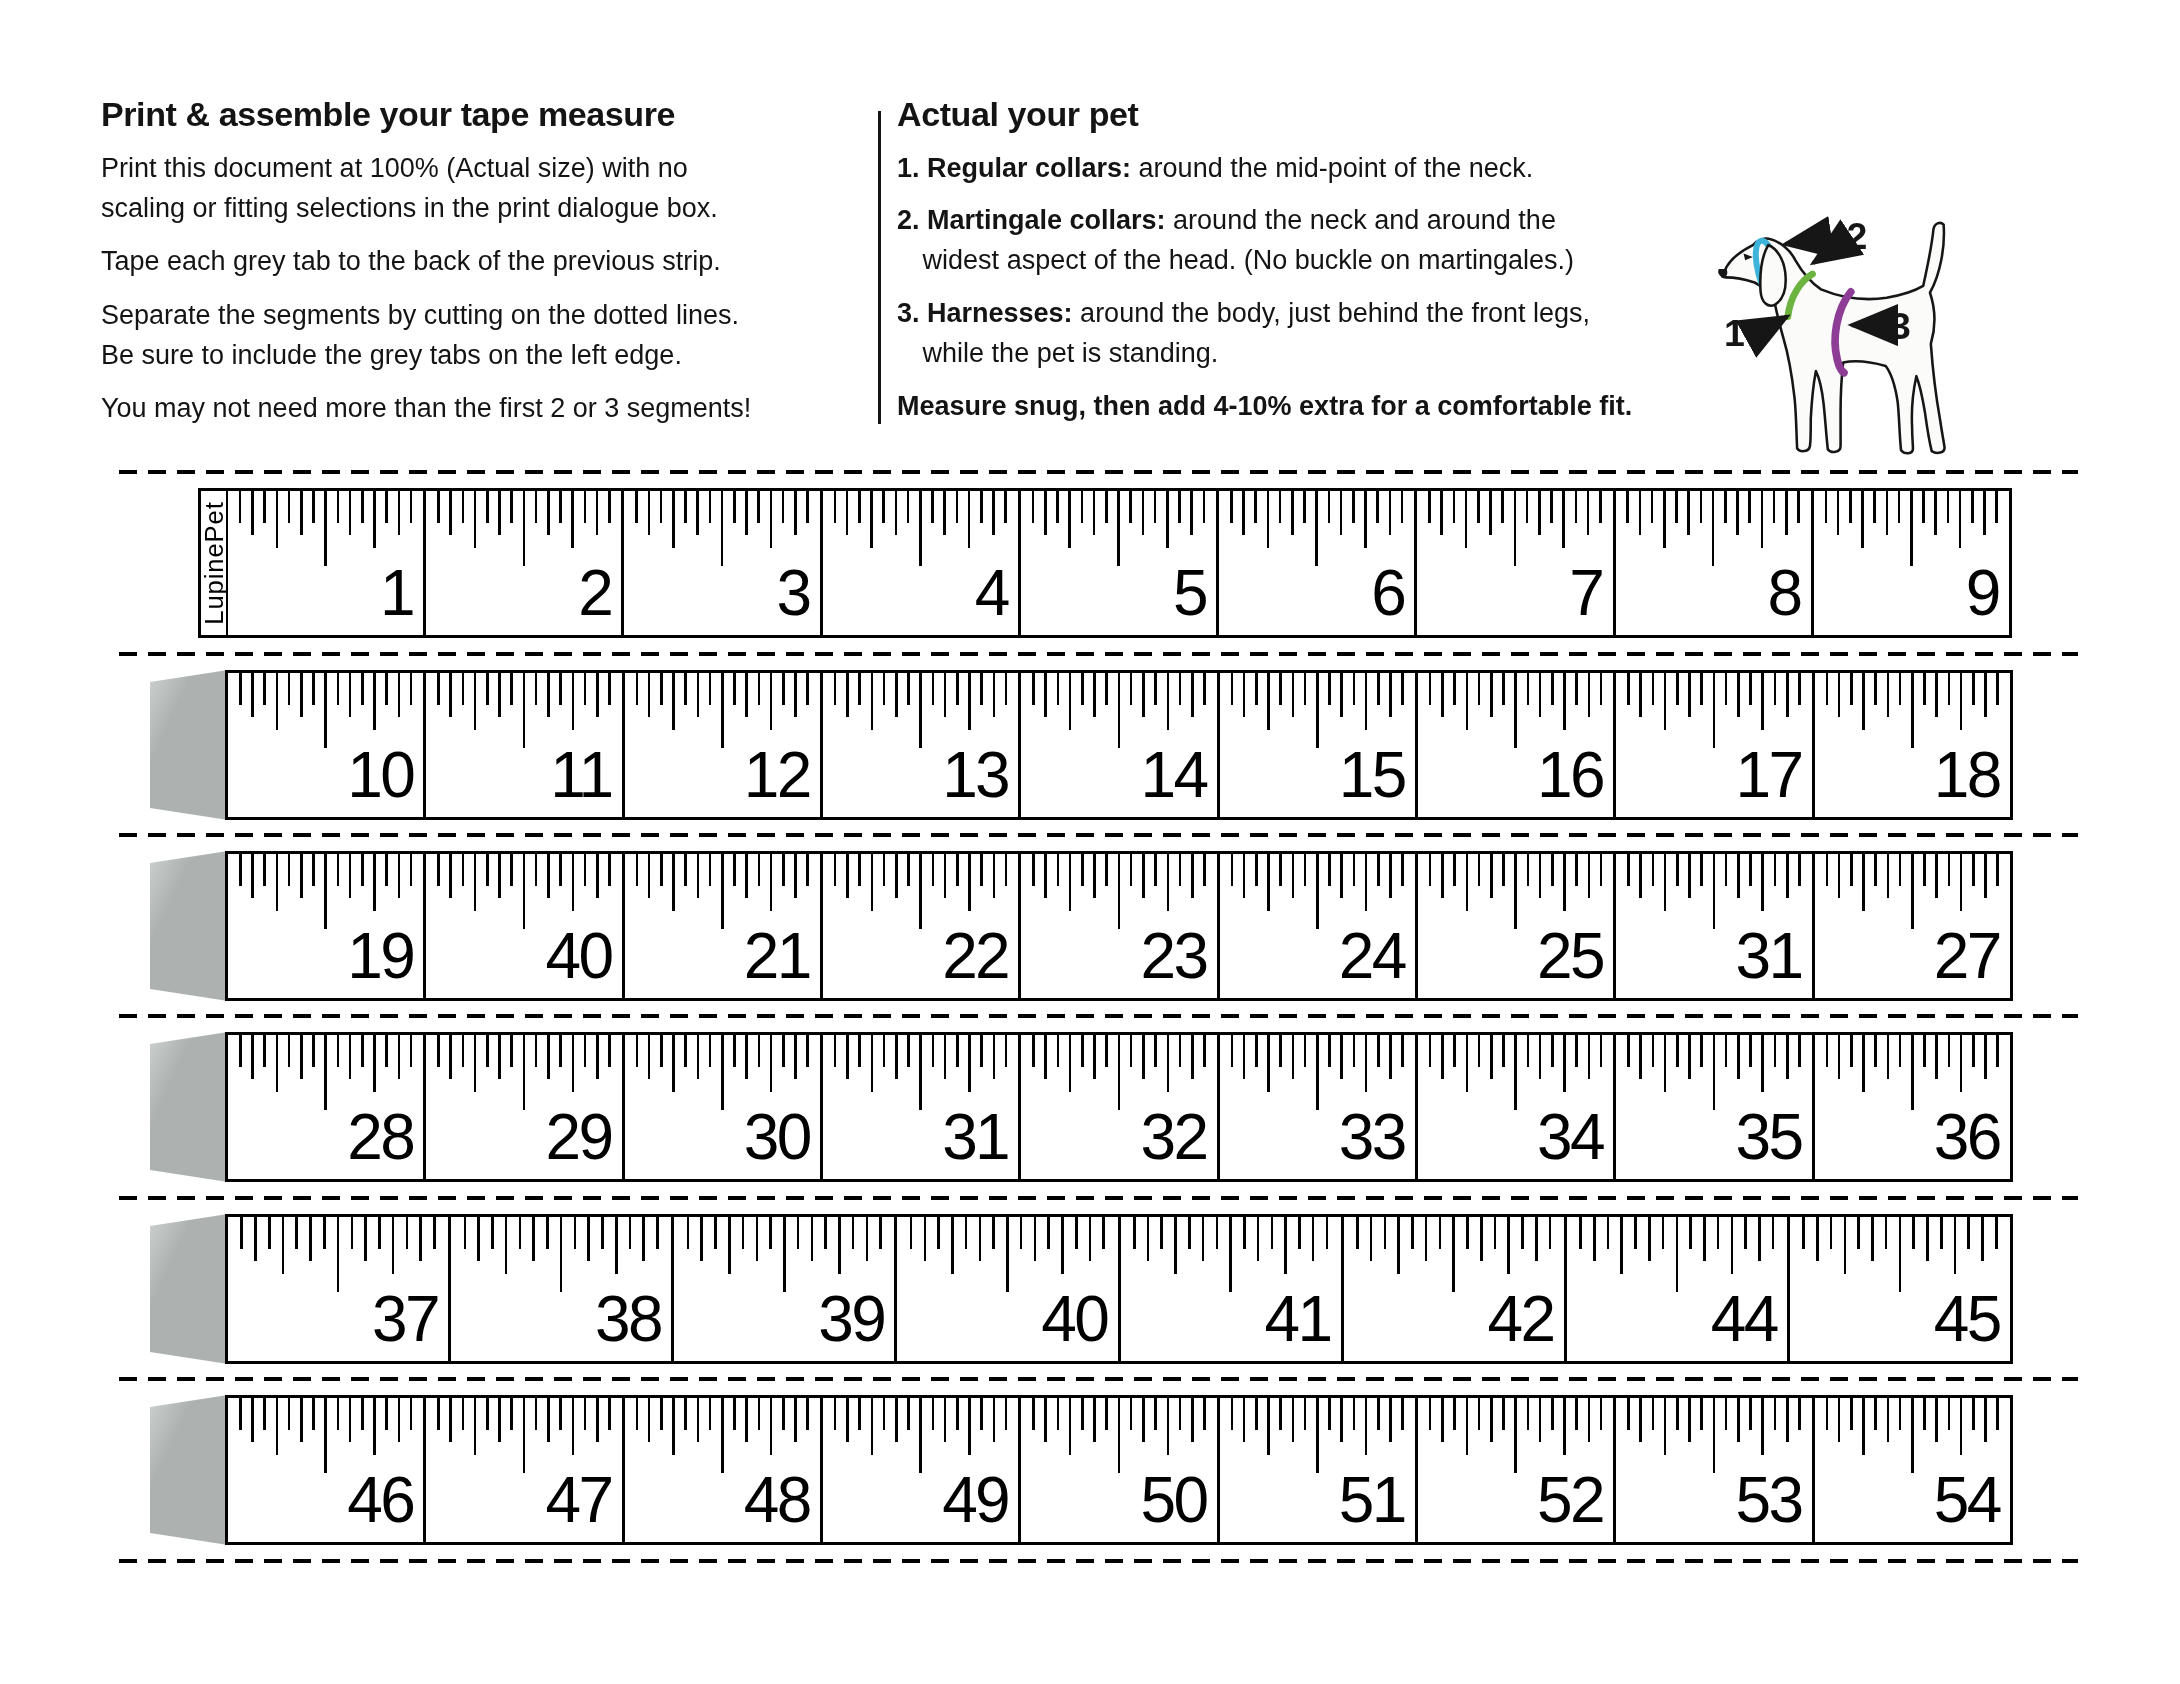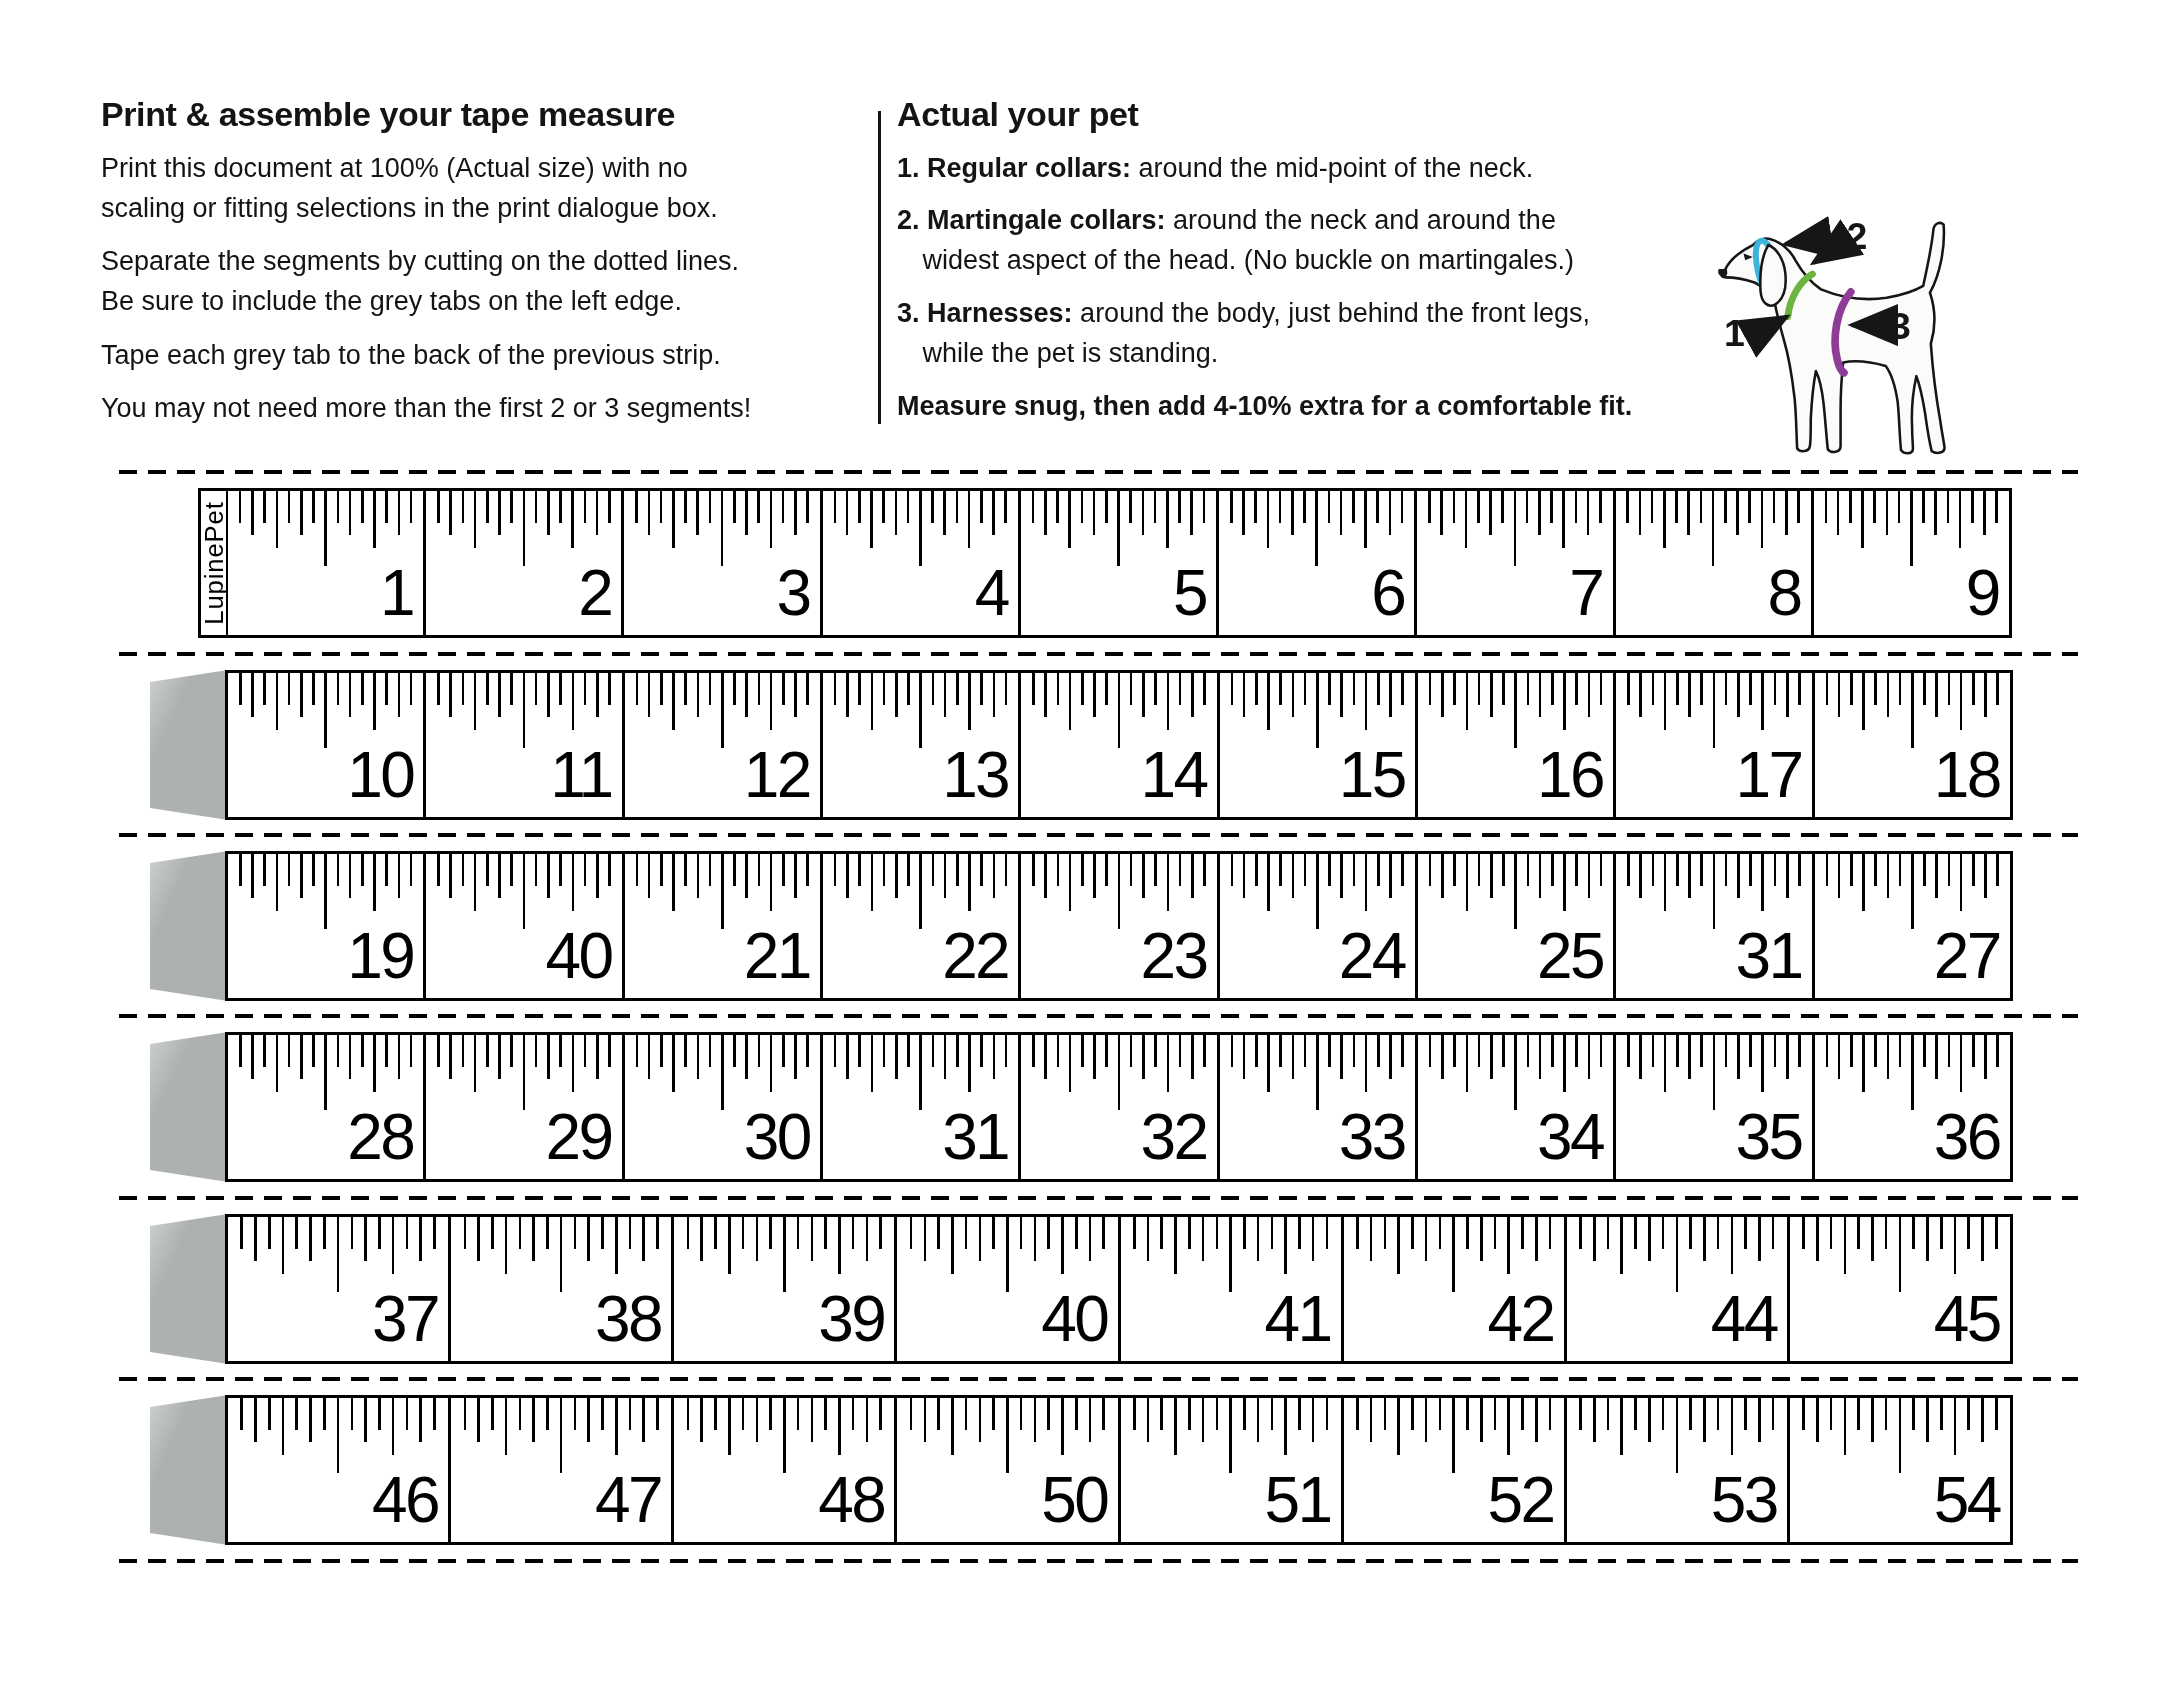--- a/index.html
+++ b/index.html
@@ -41,23 +41,23 @@
 </style>
 </head>
 <body>
 
 <div id="page">
 
   <div class="col col-left">
     <h1>Print &amp; assemble your tape measure</h1>
     <p>Print this document at 100% (Actual size) with no
 scaling or fitting selections in the print dialogue box.</p>
+    <p>Tape each grey tab to the back of the previous strip.</p>
     <p>Separate the segments by cutting on the dotted lines.
 Be sure to include the grey tabs on the left edge.</p>
-    <p>Tape each grey tab to the back of the previous strip.</p>
     <p>You may not need more than the first 2 or 3 segments!</p>
   </div>
 
   <div class="divider"></div>
 
   <div class="col col-right">
     <h1>Actual your pet</h1>
     <div class="mi"><span class="b">1. Regular collars:</span><span> around the mid-point of the neck.</span></div>
     <div class="mi"><span class="b">2. Martingale collars:</span><span> around the neck and around the
 widest aspect of the head. (No buckle on martingales.)</span></div>
@@ -980,20 +980,38 @@
         <span class="tick t8" style="left: 37.5%;"></span>
         <span class="tick t16" style="left: 43.75%;"></span>
         <span class="tick t2" style="left: 50%;"></span>
         <span class="tick t16" style="left: 56.25%;"></span>
         <span class="tick t8" style="left: 62.5%;"></span>
         <span class="tick t16" style="left: 68.75%;"></span>
         <span class="tick t4" style="left: 75%;"></span>
         <span class="tick t16" style="left: 81.25%;"></span>
         <span class="tick t8" style="left: 87.5%;"></span>
         <span class="tick t16" style="left: 93.75%;"></span>
+        <span class="num">49</span>
+      </div>
+      <div class="cell">
+        <span class="tick t16" style="left: 6.25%;"></span>
+        <span class="tick t8" style="left: 12.5%;"></span>
+        <span class="tick t16" style="left: 18.75%;"></span>
+        <span class="tick t4" style="left: 25%;"></span>
+        <span class="tick t16" style="left: 31.25%;"></span>
+        <span class="tick t8" style="left: 37.5%;"></span>
+        <span class="tick t16" style="left: 43.75%;"></span>
+        <span class="tick t2" style="left: 50%;"></span>
+        <span class="tick t16" style="left: 56.25%;"></span>
+        <span class="tick t8" style="left: 62.5%;"></span>
+        <span class="tick t16" style="left: 68.75%;"></span>
+        <span class="tick t4" style="left: 75%;"></span>
+        <span class="tick t16" style="left: 81.25%;"></span>
+        <span class="tick t8" style="left: 87.5%;"></span>
+        <span class="tick t16" style="left: 93.75%;"></span>
         <span class="num">50</span>
       </div>
       <div class="cell">
         <span class="tick t16" style="left: 6.25%;"></span>
         <span class="tick t8" style="left: 12.5%;"></span>
         <span class="tick t16" style="left: 18.75%;"></span>
         <span class="tick t4" style="left: 25%;"></span>
         <span class="tick t16" style="left: 31.25%;"></span>
         <span class="tick t8" style="left: 37.5%;"></span>
         <span class="tick t16" style="left: 43.75%;"></span>

